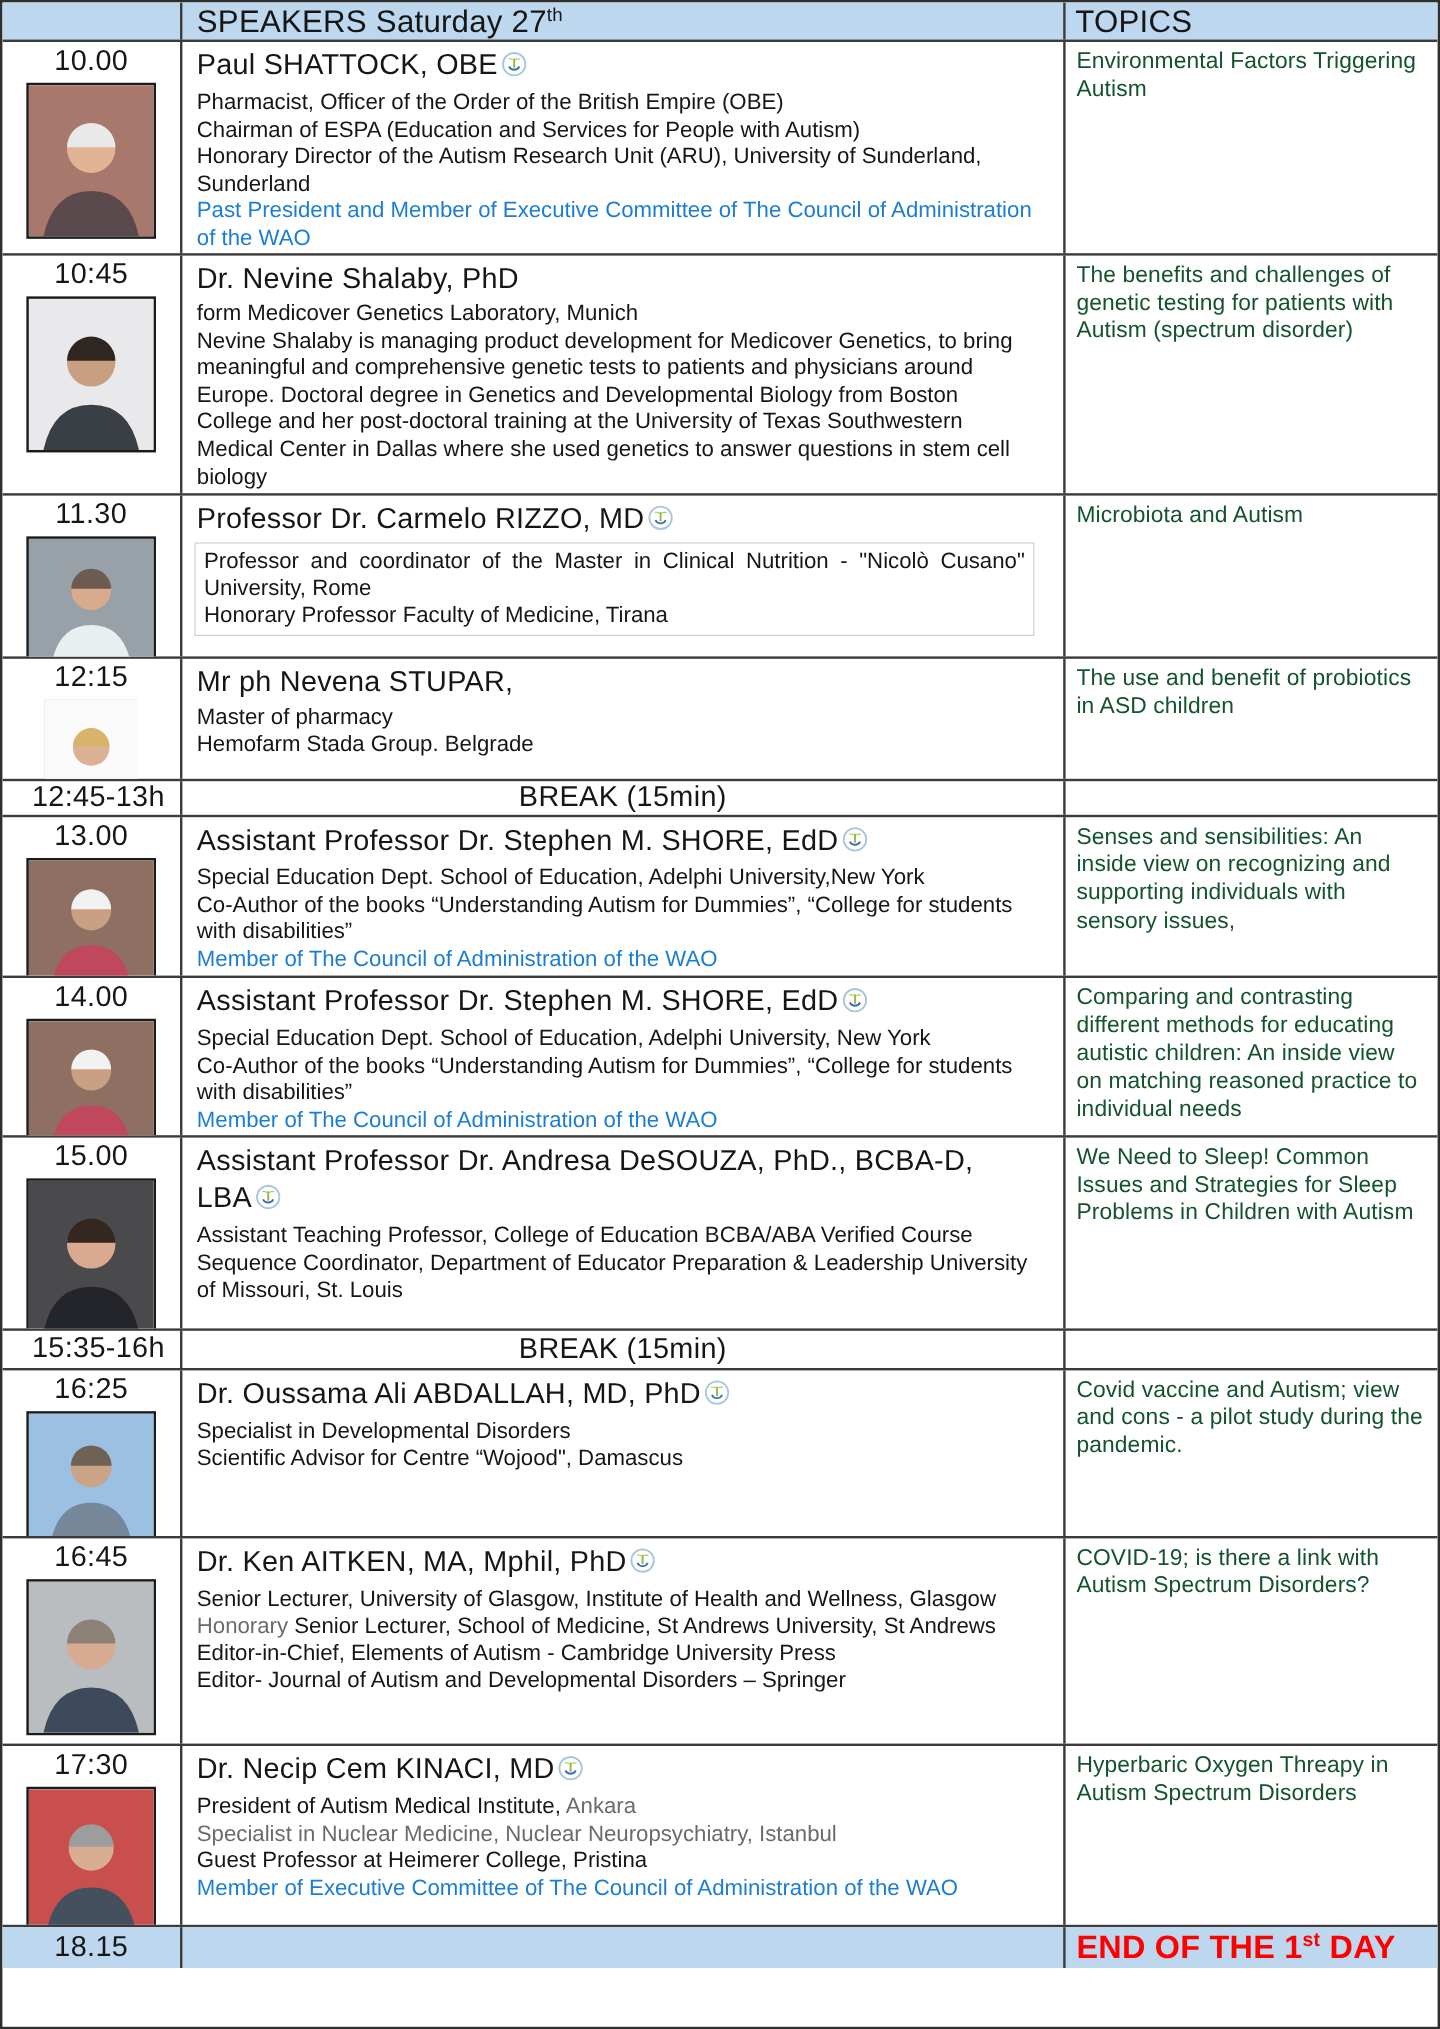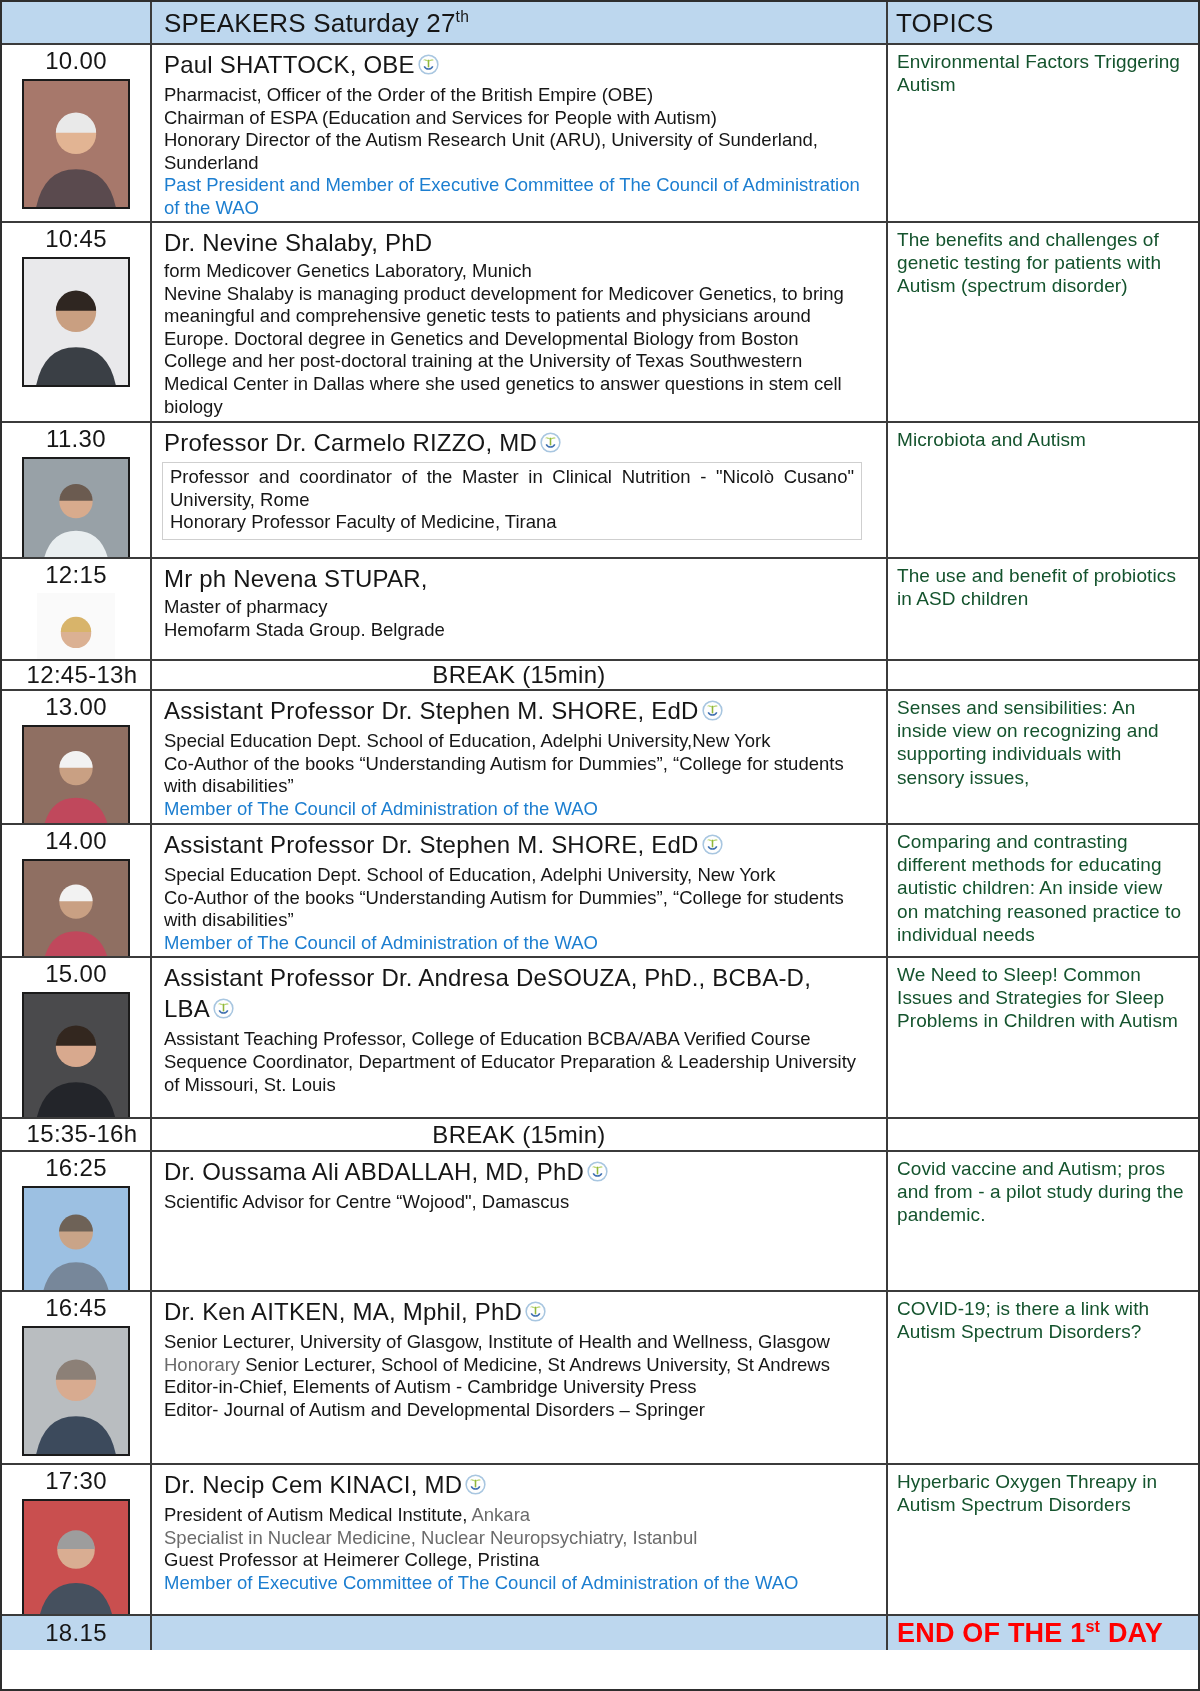--- a/index.html
+++ b/index.html
@@ -14,21 +14,21 @@
   .table{
     width:1200px;height:1691px;box-sizing:border-box;
     border:2px solid #2e2e2e;display:flex;flex-direction:column;overflow:hidden;background:#fff;
   }
   .row{display:grid;grid-template-columns:150px 736px 1fr;border-bottom:2px solid var(--border);box-sizing:border-box;flex:0 0 auto;}
   .row.last{border-bottom:none;}
   .cell{box-sizing:border-box;overflow:hidden;position:relative;}
   .c-time{border-right:2px solid var(--border);text-align:center;}
   .c-speaker{border-right:2px solid var(--border);padding:3px 24px 2px 12px;}
   .c-topic{padding:5px 12px 4px 9px;}
-  .header-row{background:var(--header-bg);height:43px;}
+  .header-row{background:var(--header-bg);height:33px;}
   .header-row .cell{display:flex;align-items:center;}
   .header-label{font-size:26px;font-weight:500;letter-spacing:.2px;line-height:1;}
   .header-row .c-topic .header-label{margin-left:-1px;}
   sup{font-size:60%;vertical-align:super;line-height:0;}
   .time-label{font-size:24px;letter-spacing:.3px;margin-top:3px;line-height:1.1;}
   .photo{margin:5px auto 0;border:2px solid #1b1b1b;line-height:0;overflow:hidden;background:#ddd;}
   .photo.noborder{border:none;}
   .photo svg{display:block;width:100%;height:100%;}
   .speaker-name{font-size:24px;font-weight:500;line-height:1.3;margin:1px 0 2px;letter-spacing:.2px;}
   .wao-logo{display:inline-block;vertical-align:-2px;margin-left:3px;}
@@ -276,24 +276,25 @@
           </div>
         </div>
         <div class="cell c-speaker">
           <div class="speaker-name"><span>Dr. Oussama Ali ABDALLAH, MD, PhD</span><span class="wao-logo"><svg width="21" height="21" viewBox="0 0 22 22">
                 <circle cx="11" cy="11" r="9.8" fill="#fefefe" stroke="#a8c6e0" stroke-width="1.6"></circle>
                 <path d="M11 6 L11 14" stroke="#8fb53a" stroke-width="1.6"></path>
                 <path d="M11 8 C8 6 6.5 7.5 5.5 6.2 C8.2 5.2 10 6 11 8 Z" fill="#a4c94c"></path>
                 <path d="M11 8 C14 6 15.5 7.5 16.5 6.2 C13.8 5.2 12 6 11 8 Z" fill="#a4c94c"></path>
                 <path d="M6.5 13 A5 5 0 0 0 15.5 13" fill="none" stroke="#3f6fb0" stroke-width="1.6"></path>
               </svg></span></div>
+          <div class="detail-line"><span>Specialist in Developmental Disorders</span></div>
           <div class="detail-line"><span>Scientific Advisor for Centre “Wojood", Damascus</span></div>
         </div>
         <div class="cell c-topic">
-          <div class="topic-text">Covid vaccine and Autism; pros and from - a pilot study during the pandemic.</div>
+          <div class="topic-text">Covid vaccine and Autism; view and cons - a pilot study during the pandemic.</div>
         </div>
       </div>
       <div class="row" style="height: 173px;">
         <div class="cell c-time">
           <div class="time-label">16:45</div>
           <div class="photo" style="width: 104px; height: 126px;">
             <svg viewBox="0 0 100 100" preserveAspectRatio="xMidYMid slice">
               <rect width="100" height="100" fill="#b9bdc0"></rect>
               <path d="M18 102 Q24 70 50 70 Q76 70 82 102 Z" fill="#3c4a5c"></path>
               <circle cx="50" cy="42" r="16" fill="#d8ab90"></circle>

